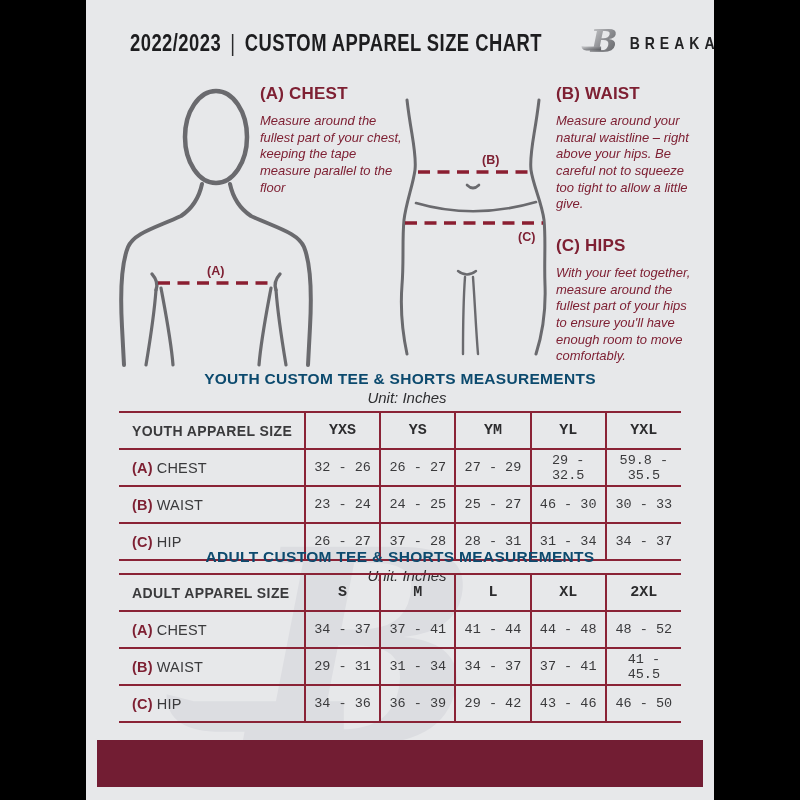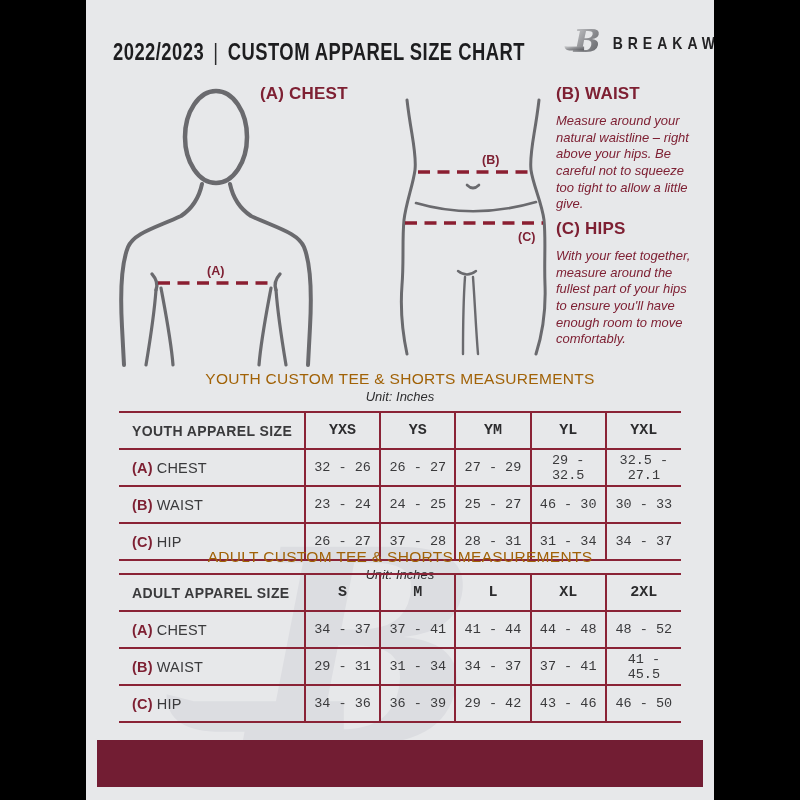--- a/index.html
+++ b/index.html
@@ -12,22 +12,22 @@
     width:800px;height:800px;background:#000;overflow:hidden;
     font-family:"Liberation Sans",sans-serif;
   }
   .page{
     position:relative;width:628px;height:800px;margin:0 auto;
     background:var(--page-bg);overflow:hidden;
   }
   
   .header{
     position:absolute;top:22px;left:0;width:100%;
-    display:flex;align-items:flex-end;justify-content:space-between;
-    padding:0 27px;
+    display:flex;align-items:center;justify-content:space-between;
+    padding:0 44px;
   }
   .header-title{
     display:inline-block;transform:scale(.92,1.18);transform-origin:left center;
     font-weight:bold;font-size:20px;color:#1d1d1f;letter-spacing:.5px;
     white-space:nowrap;
   }
   .header-title .sep{margin:0 10px;font-weight:normal;color:#2a2a2c;}
   .brand-group{display:flex;align-items:center;gap:10px;}
   .brand-name{
     font-weight:bold;font-size:14px;letter-spacing:5px;color:#232325;
@@ -36,25 +36,25 @@
   
   .watermark{position:absolute;left:36px;top:500px;z-index:0;}
   
   .diagram-svg{position:absolute;left:0;top:75px;z-index:1;}
   .inst{position:absolute;z-index:2;}
   .inst-h{font-weight:bold;font-size:17px;color:var(--accent);letter-spacing:.2px;margin-bottom:9px;}
   .inst-b{font-style:italic;font-size:13px;line-height:1.28;color:var(--accent);}
   
   .sec-title{
     position:absolute;left:0;width:100%;text-align:center;z-index:2;
-    font-weight:normal;font-size:15.5px;color:#a16207;letter-spacing:.3px;
+    font-weight:bold;font-size:15.5px;color:#0c4a6e;letter-spacing:.3px;
   }
   .sec-unit{
-    position:absolute;left:0;width:100%;text-align:center;z-index:2;
-    font-style:italic;font-size:13px;color:#2e2e30;
+    position:absolute;left:7px;width:100%;text-align:center;z-index:2;
+    font-style:italic;font-size:15px;color:#2e2e30;
   }
   
   .size-table{
     position:absolute;left:33px;width:562px;z-index:2;
     border-collapse:collapse;table-layout:fixed;background:transparent;
   }
   .size-table th,.size-table td{
     height:37px;padding:0 2px;text-align:center;border-top:2px solid var(--line);
     font-size:13.5px;color:#3a3a3c;font-weight:normal;
   }
@@ -139,26 +139,27 @@
     </g>
     <g font-family="'Liberation Sans',sans-serif" font-size="12.5" font-weight="bold" fill="#7e2033">
       <text x="121" y="200">(A)</text>
       <text x="396" y="89">(B)</text>
       <text x="432" y="166">(C)</text>
     </g>
   </svg>
 
   <div class="inst" style="left:174px;top:84px;width:144px;">
     <div class="inst-h">(A) CHEST</div>
+    <div class="inst-b">Measure around the fullest part of your chest, keeping the tape measure parallel to the floor</div>
   </div>
   <div class="inst" style="left:470px;top:84px;width:140px;">
     <div class="inst-h">(B) WAIST</div>
     <div class="inst-b">Measure around your natural waistline – right above your hips. Be careful not to squeeze too tight to allow a little give.</div>
   </div>
-  <div class="inst" style="left:470px;top:219px;width:140px;">
+  <div class="inst" style="left:470px;top:236px;width:140px;">
     <div class="inst-h">(C) HIPS</div>
     <div class="inst-b">With your feet together, measure around the fullest part of your hips to ensure you'll have enough room to move comfortably.</div>
   </div>
 
   <div class="sec-title" style="top:370px;">YOUTH CUSTOM TEE &amp; SHORTS MEASUREMENTS</div>
   <div class="sec-unit" style="top:389px;">Unit: Inches</div>
   <table class="size-table" style="top:411px;">
     <thead>
       <tr>
         <th class="corner">YOUTH APPAREL SIZE</th>
@@ -169,21 +170,21 @@
         <th>YXL</th>
       </tr>
     </thead>
     <tbody>
       <tr>
         <td class="rowlabel"><span class="pfx">(A)</span><span>CHEST</span></td>
         <td>32 - 26</td>
         <td>26 - 27</td>
         <td>27 - 29</td>
         <td>29 - 32.5</td>
-        <td>32.5 - 27.1</td>
+        <td>59.8 - 35.5</td>
       </tr>
       <tr>
         <td class="rowlabel"><span class="pfx">(B)</span><span>WAIST</span></td>
         <td>23 - 24</td>
         <td>24 - 25</td>
         <td>25 - 27</td>
         <td>46 - 30</td>
         <td>30 - 33</td>
       </tr>
       <tr>

